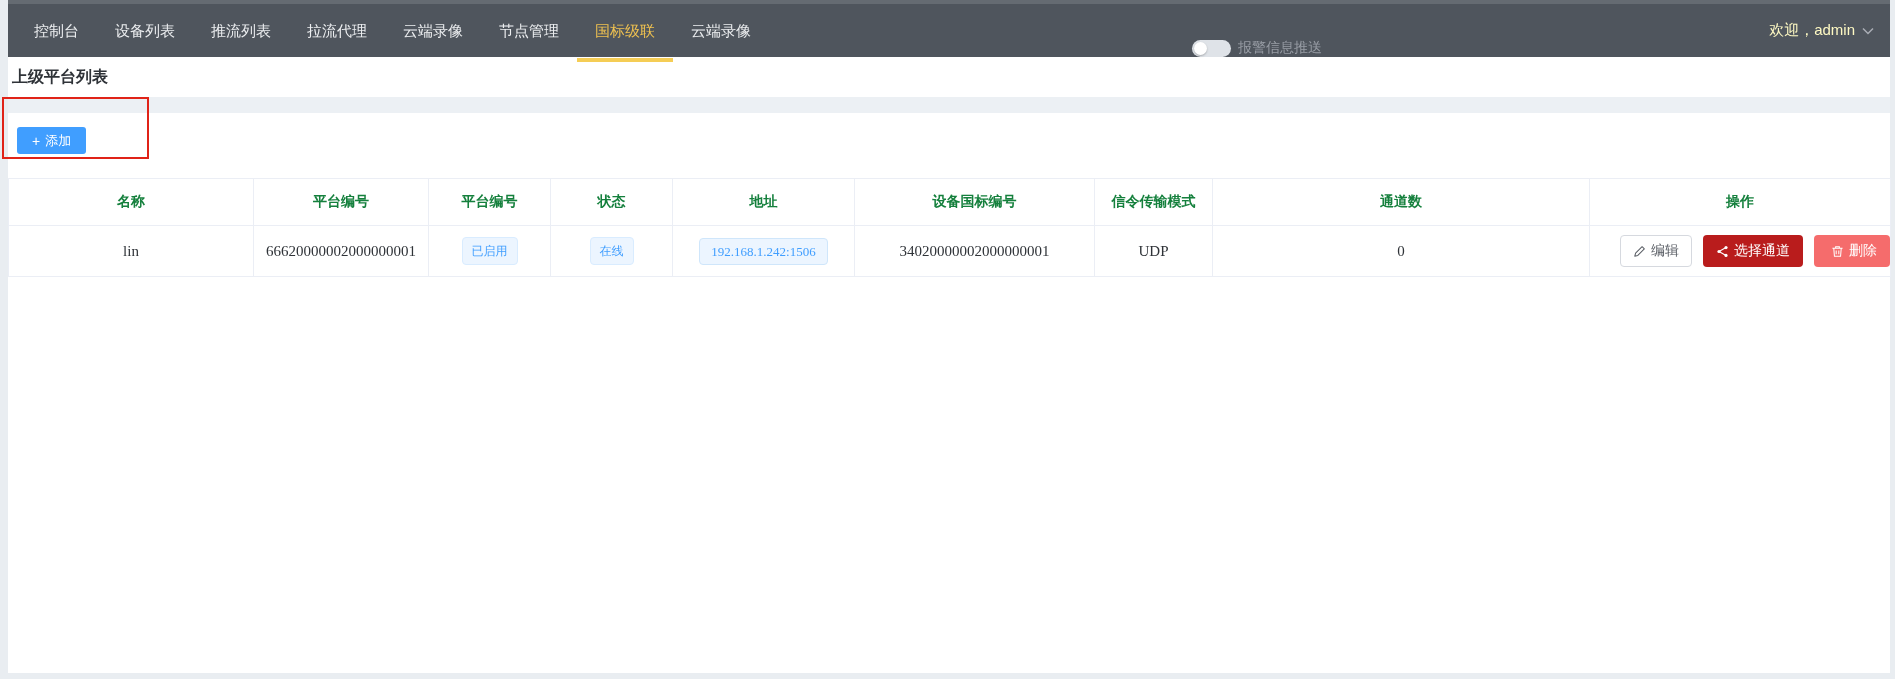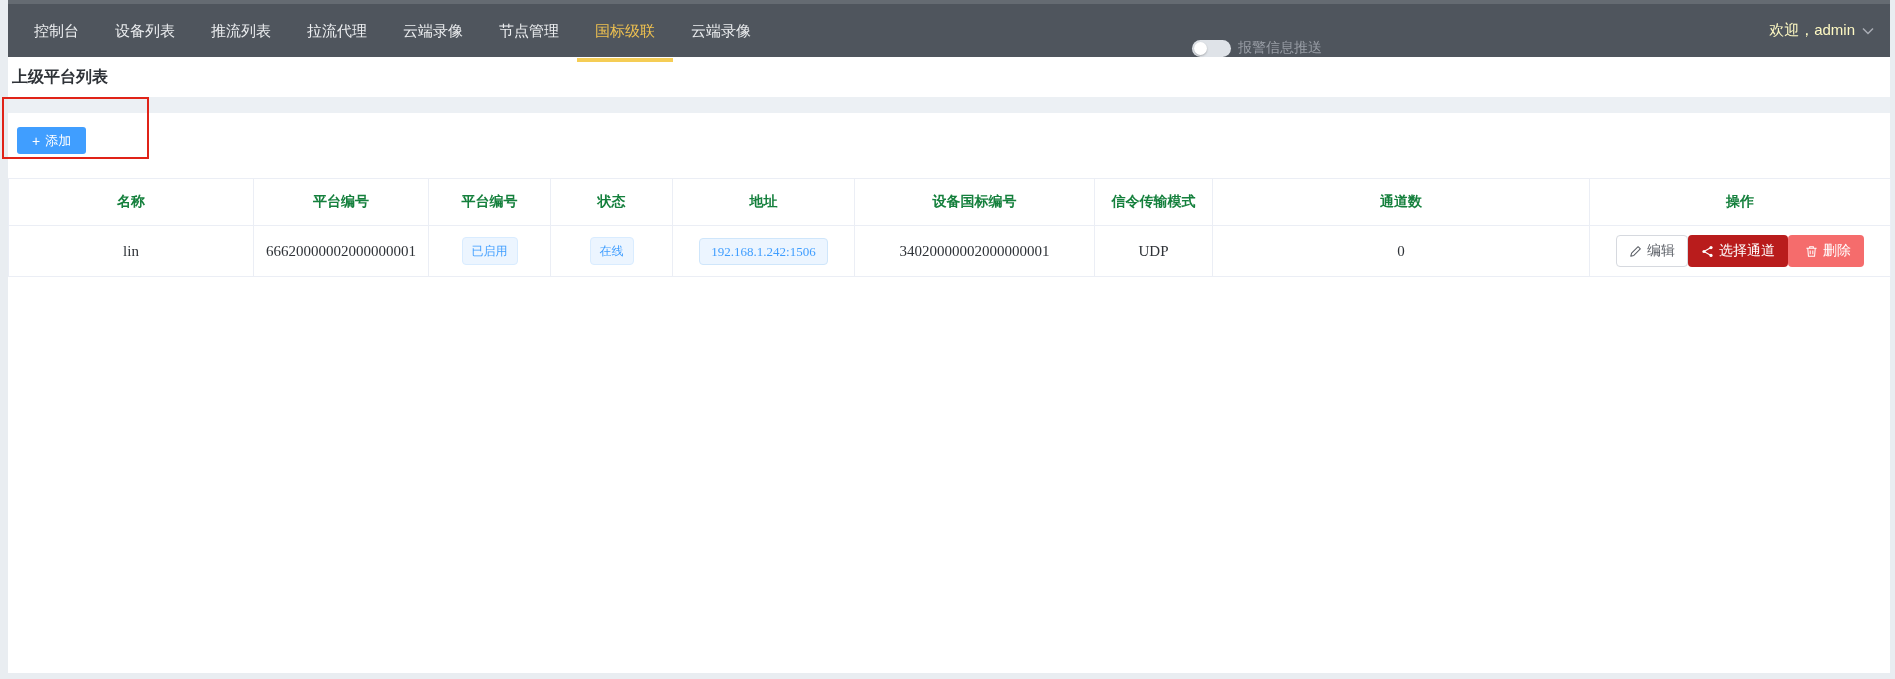--- a/index.html
+++ b/index.html
@@ -158,21 +158,21 @@
     padding: 6px 11px;
     font-family: "Liberation Serif", serif;
     font-size: 13px;
     color: #409eff;
     background: #ecf5ff;
     border: 1px solid #cfe6fb;
     border-radius: 4px;
     line-height: 1;
     cursor: pointer;
   }
-  .actions { display: flex; justify-content: center; align-items: center; gap: 0; }
+  .actions { display: flex; justify-content: flex-end; align-items: center; gap: 11px; }
   .btn-action { height: 32px; border-radius: 4px; font-size: 14px; padding: 0 12px; }
   .btn-edit   { background: #ffffff; border-color: #d6d9df; color: #5b5f66; }
   .btn-select { background: #b91c1c; color: #ffffff; }
   .btn-delete { background: #f56c6c; color: #ffffff; padding-left: 16px; }
   .icon-svg { display: inline-flex; }
 
   
   .annotation-rect {
     position: absolute;
     left: 2px; top: 97px;

